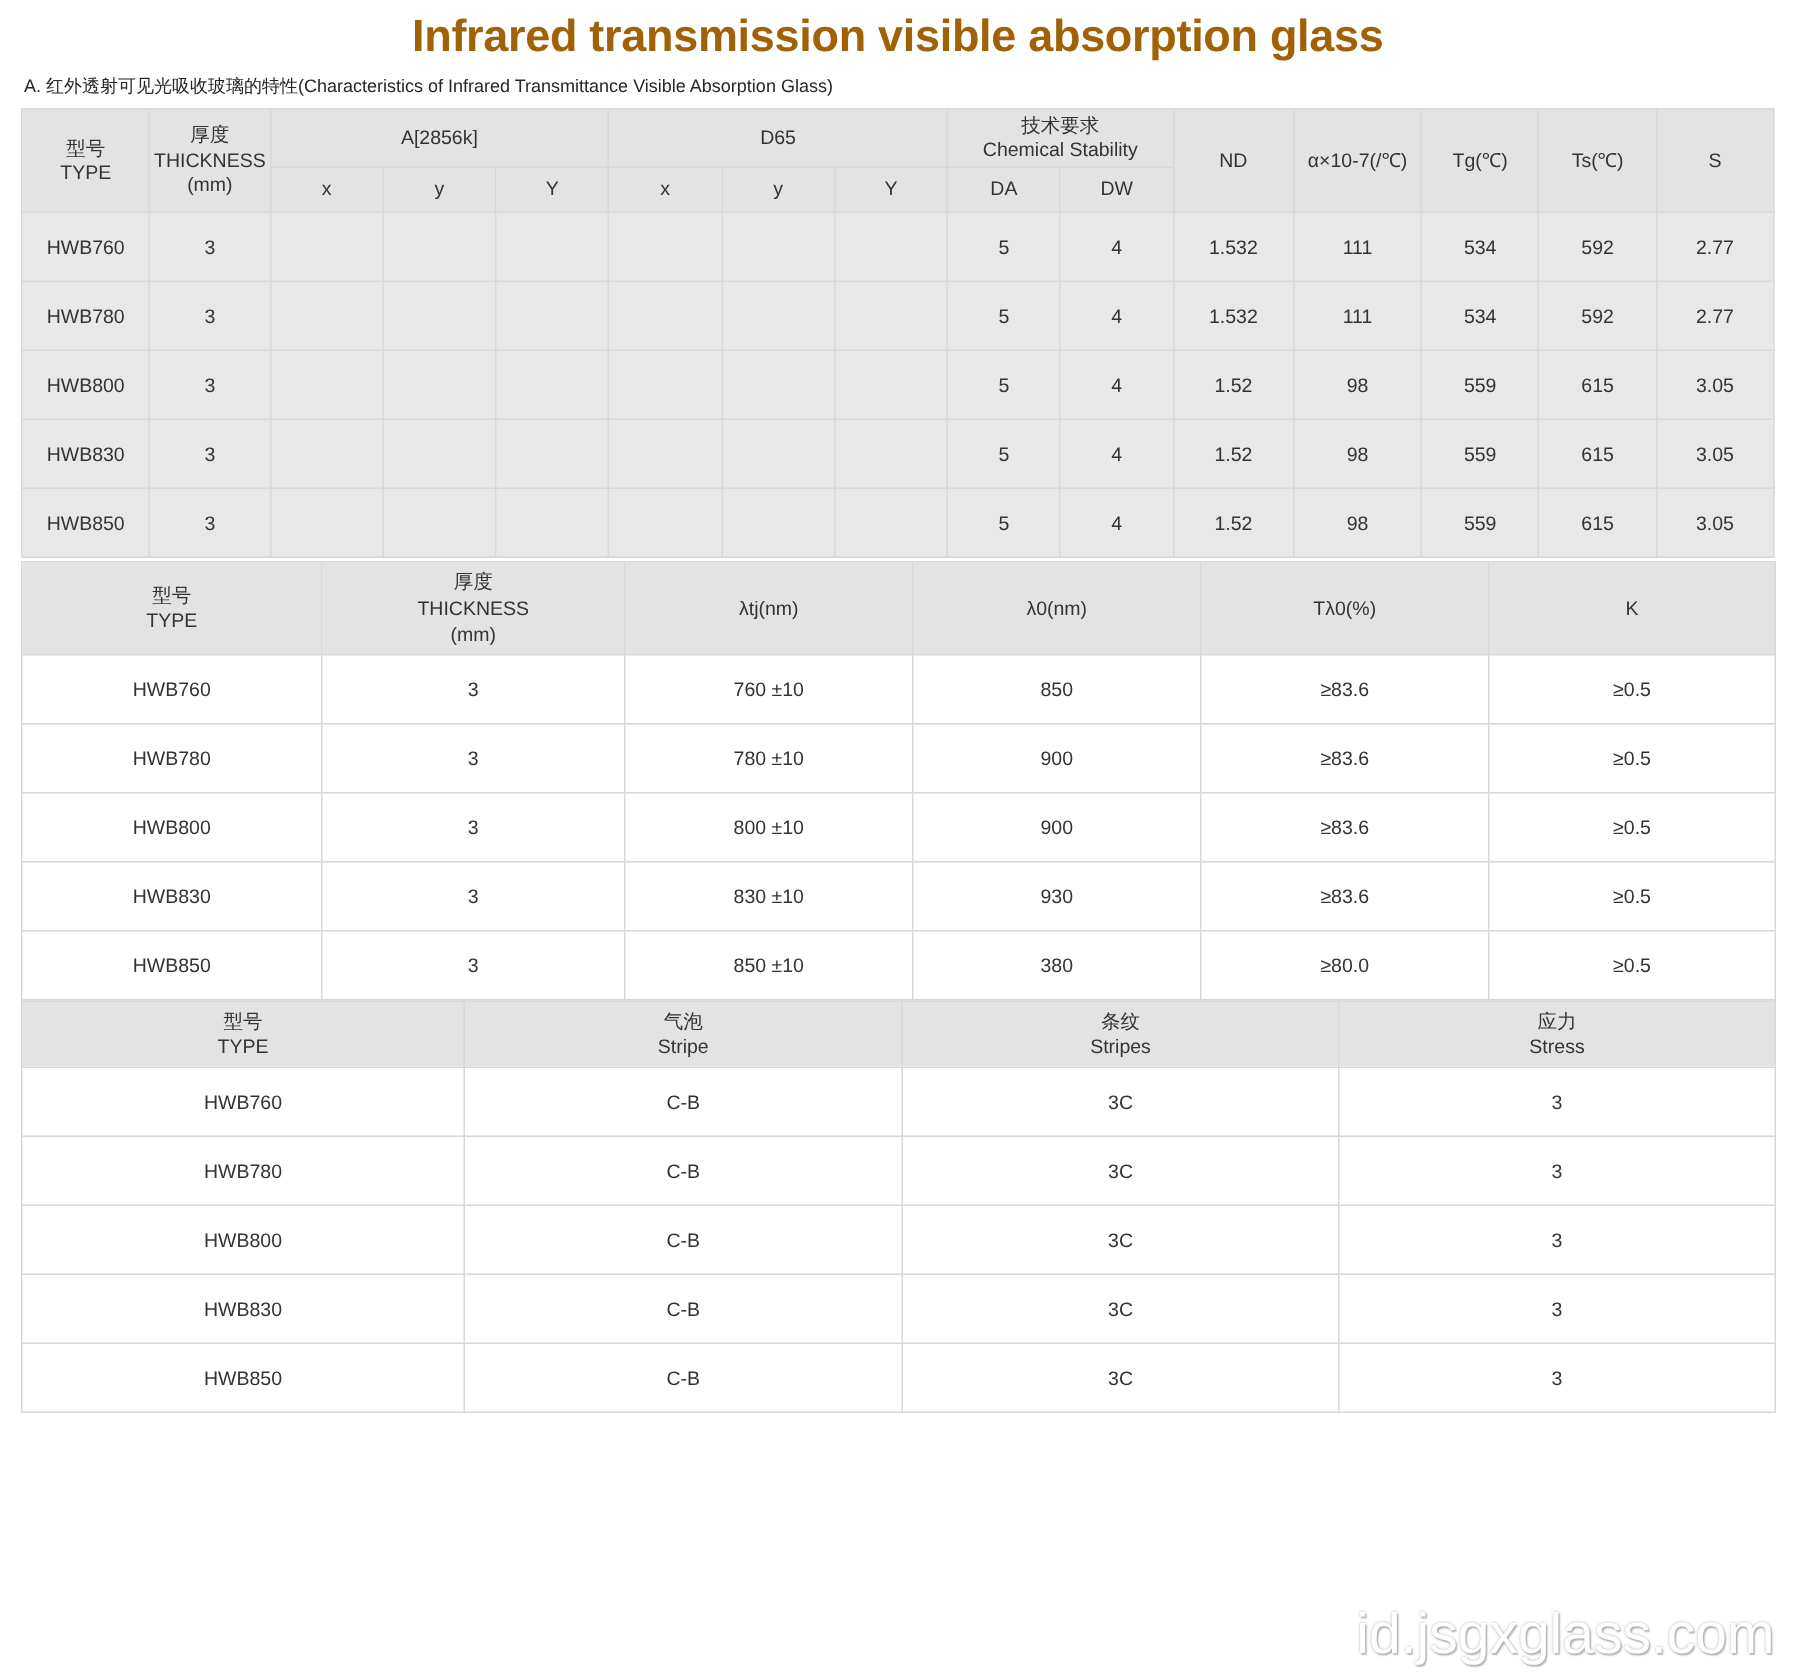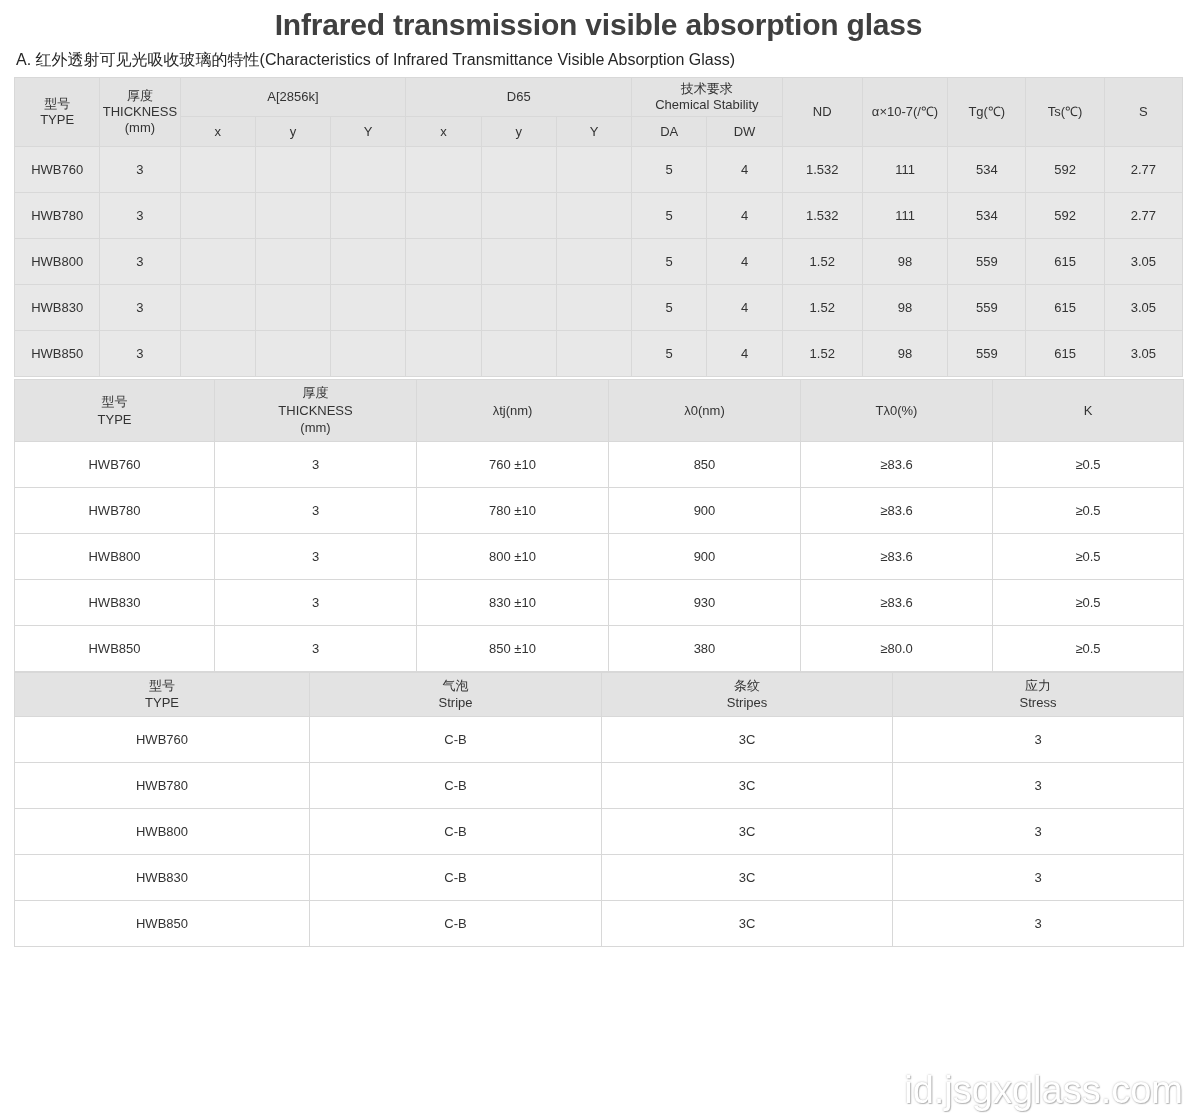--- a/index.html
+++ b/index.html
@@ -18,24 +18,24 @@
   }
   .page {
     padding: 0 14px;
   }
   .main-title {
     text-align: center;
     font-size: 30px;
     font-weight: bold;
     letter-spacing: -0.2px;
     margin: 8px 0 6px 0;
-    color: #404040;
+    color: #a16207;
   }
   .section-caption {
-    font-size: 16px;
+    font-size: 12px;
     color: #262626;
     margin: 8px 0 6px 2px;
     line-height: 1.3;
   }
   table {
     border-collapse: collapse;
     width: 1169px;
     table-layout: fixed;
   }
   table td, table th {

